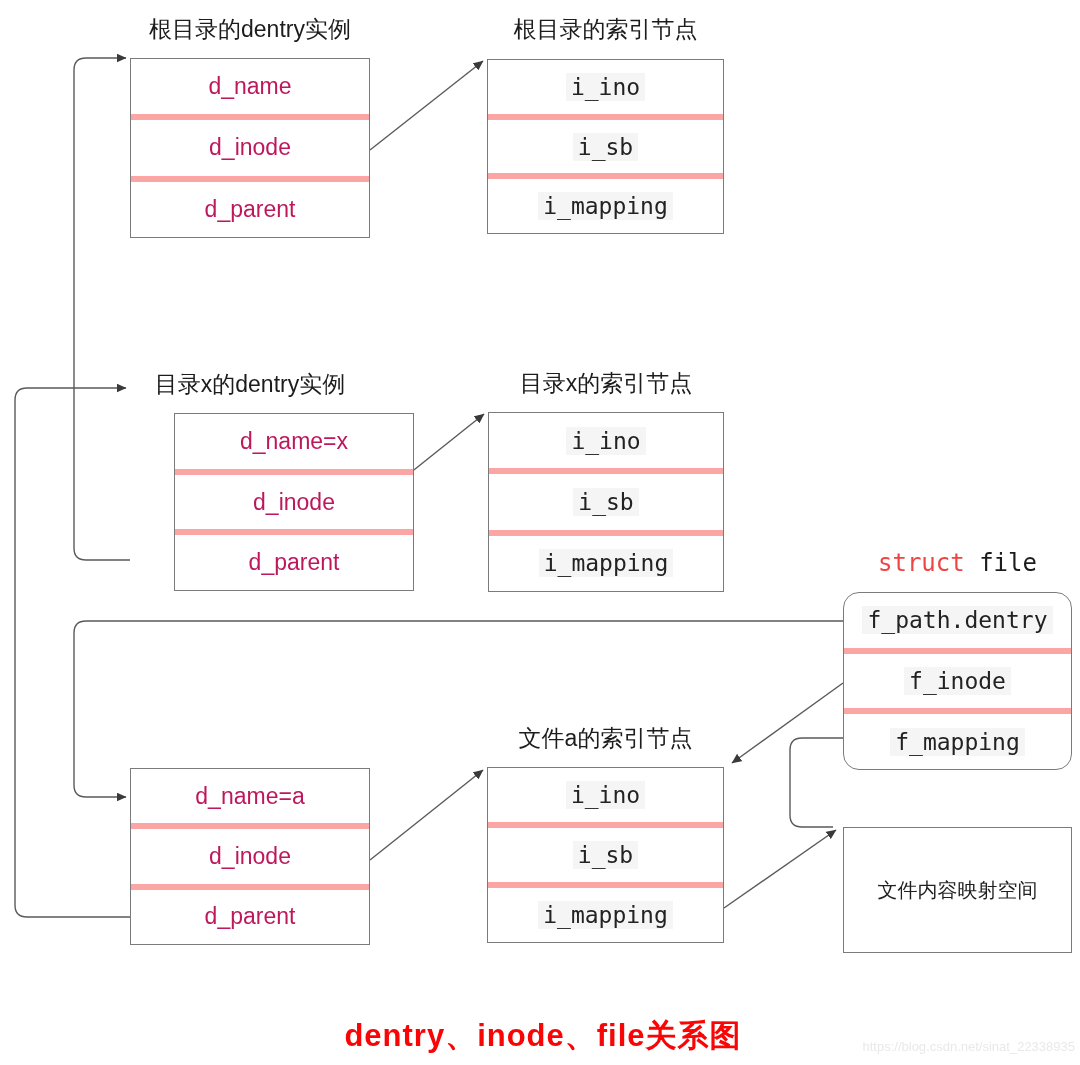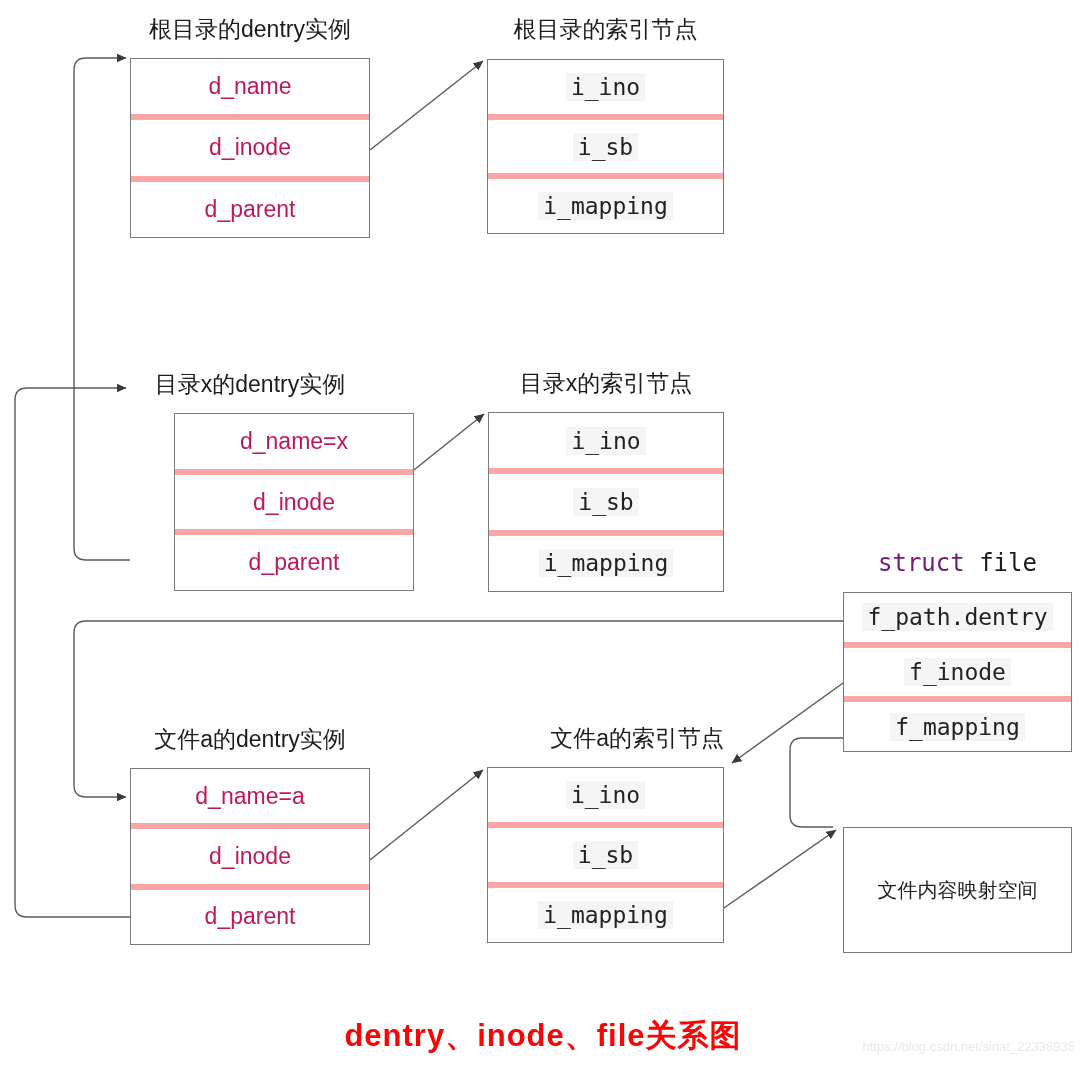--- a/index.html
+++ b/index.html
@@ -11,38 +11,38 @@
   .tbl{position:absolute;background:#ffffff;border:1px solid #7b7b7b;box-sizing:border-box;
        display:flex;flex-direction:column;}
   .tbl .row{flex:1;display:flex;align-items:center;justify-content:center;
             border-top:6px solid #fca5a5;box-sizing:border-box;}
   .tbl .row:first-child{border-top:none;}
   .plain .row{font-size:23px;color:#be185d;}
   .code .row{font-family:"DejaVu Sans Mono","Liberation Mono",monospace;font-size:23px;color:#222;}
   .code .row span{background:#f5f5f5;padding:1px 5px;text-align:center;}
   .grp-title{position:absolute;text-align:center;font-size:23px;color:#1c1c1c;white-space:nowrap;}
   .mono-title{font-family:"DejaVu Sans Mono","Liberation Mono",monospace;font-size:24px;}
-  .kw{color:#701a75;text-align:right;}
+  .kw{color:#ef4444;text-align:right;}
   
   #t-root-dentry{left:130px;top:58px;width:240px;height:180px;}
   #t-root-inode{left:487px;top:59px;width:237px;height:175px;}
   #t-dirx-dentry{left:130px;top:413px;width:240px;height:178px;margin-left:44px;}
   #t-dirx-inode{left:488px;top:412px;width:236px;height:180px;}
   #t-filea-dentry{left:130px;top:768px;width:240px;height:177px;}
   #t-filea-inode{left:487px;top:767px;width:237px;height:176px;}
-  #t-struct-file{left:843px;top:592px;width:229px;height:160px;}
+  #t-struct-file{left:843px;top:592px;width:229px;height:178px;border-radius:16px;}
   #box-mapping{left:843px;top:827px;width:229px;height:126px;border:1px solid #7b7b7b;
                position:absolute;display:flex;align-items:center;justify-content:center;
                font-size:20px;box-sizing:border-box;background:#fff;}
   #ttl-root-dentry{left:130px;top:14px;width:240px;}
   #ttl-root-inode{left:487px;top:14px;width:237px;}
   #ttl-dirx-dentry{left:130px;top:369px;width:240px;}
   #ttl-dirx-inode{left:488px;top:368px;width:236px;}
   #ttl-filea-dentry{left:130px;top:724px;width:240px;}
-  #ttl-filea-inode{left:487px;top:723px;width:237px;text-align:right;}
+  #ttl-filea-inode{left:487px;top:723px;width:237px;}
   #ttl-struct-file{left:843px;top:549px;width:229px;}
   #caption{position:absolute;left:0;top:1015px;width:1086px;text-align:center;
            font-size:31px;font-weight:bold;color:#fa0505;letter-spacing:1px;}
   #watermark{position:absolute;right:5px;top:1039px;font-size:13px;color:#e9e9e9;}
 </style>
 </head>
 <body>
 
 <div id="canvas">
 
@@ -71,21 +71,20 @@
       <path d="M724,908 L836,830" marker-end="url(#arw)"></path>
 
       <path d="M843,738 L802,738 Q790,738 790,750 L790,815 Q790,827 802,827 L833,827"></path>
     </g>
   </svg>
 
   <div class="grp-title" id="ttl-root-dentry">根目录的dentry实例</div>
   <div class="grp-title" id="ttl-root-inode">根目录的索引节点</div>
   <div class="grp-title" id="ttl-dirx-dentry">目录x的dentry实例</div>
   <div class="grp-title" id="ttl-dirx-inode">目录x的索引节点</div>
-  <div class="grp-title" id="ttl-filea-dentry">文件a的dentry实例</div>
   <div class="grp-title" id="ttl-filea-inode">文件a的索引节点</div>
   <div class="grp-title mono-title" id="ttl-struct-file">
     <span class="kw">struct</span><span> </span><span>file</span>
   </div>
 
   <div class="tbl plain" id="t-root-dentry">
     <div class="row">d_name</div>
     <div class="row">d_inode</div>
     <div class="row">d_parent</div>
   </div>

